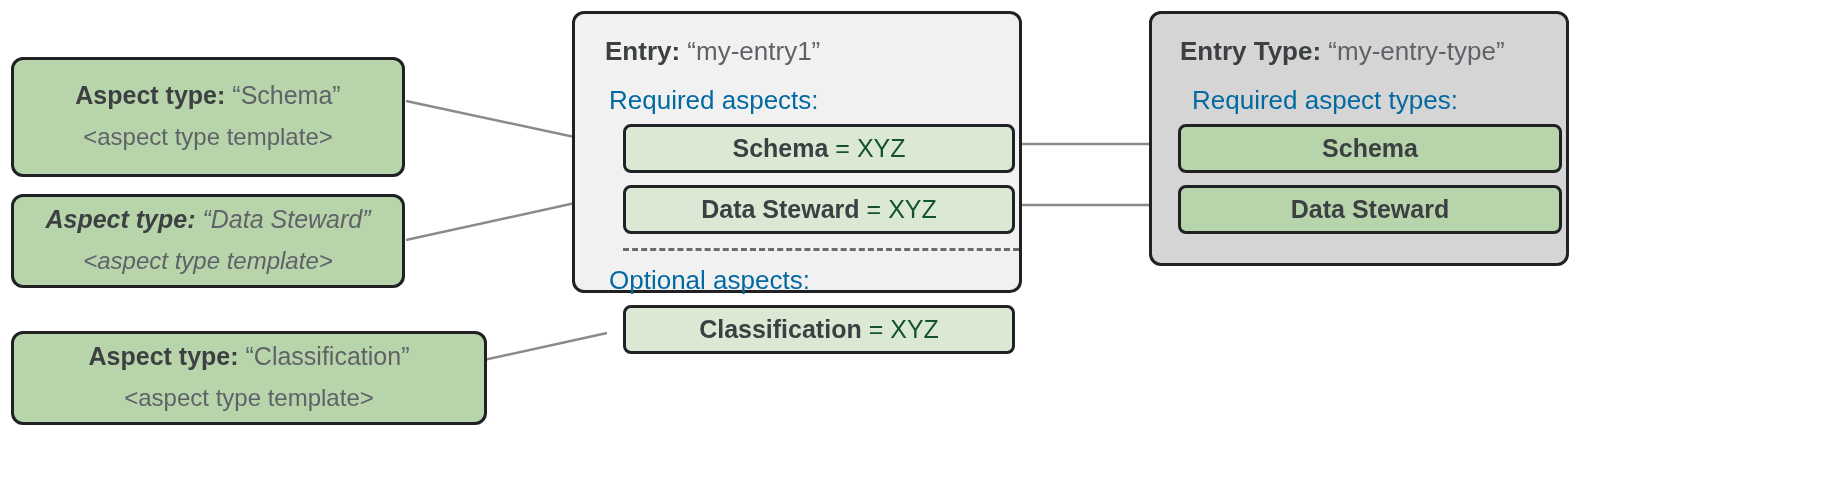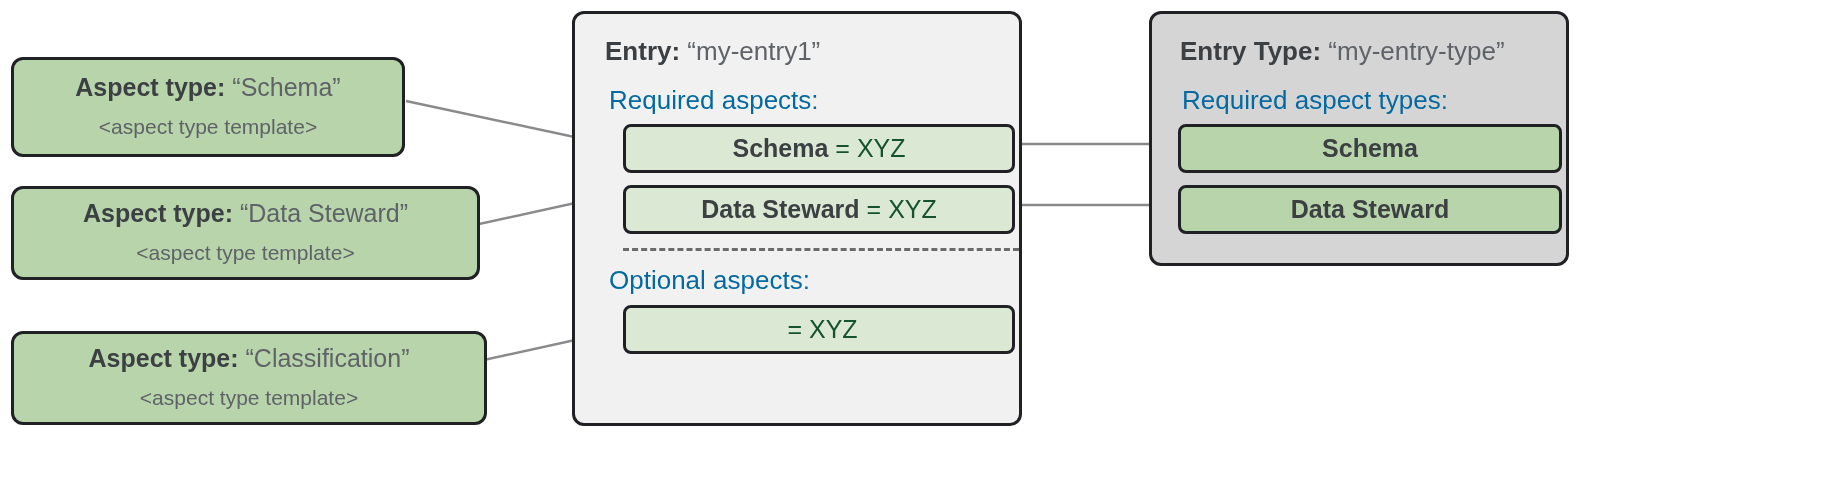--- a/index.html
+++ b/index.html
@@ -55,21 +55,21 @@
   }
   .aspect-type-title b {
     font-weight: 700;
     color: #3c4043;
   }
   .aspect-type-title span.quoted {
     font-weight: 400;
     color: #5f6368;
   }
   .aspect-type-template {
-    font-size: 21px;
+    font-size: 24px;
     font-weight: 400;
     color: #5f6368;
     white-space: nowrap;
     line-height: 1.1;
     text-align: right;
   }
 
   
   .entry-card {
     background: #f1f1f1;
@@ -160,45 +160,45 @@
 
     <line x1="406" y1="240" x2="607" y2="196" stroke="#8a8a8a" stroke-width="2.5"></line>
 
     <line x1="406" y1="377" x2="607" y2="333" stroke="#8a8a8a" stroke-width="2.5"></line>
 
     <line x1="996" y1="144" x2="1159" y2="144" stroke="#8a8a8a" stroke-width="2.5"></line>
 
     <line x1="996" y1="205" x2="1159" y2="205" stroke="#8a8a8a" stroke-width="2.5"></line>
   </svg>
 
-  <div class="card aspect-type-card" style="left:11px; top:57px; width:394px; height:100px;">
+  <div class="card aspect-type-card" style="left:11px; top:57px; width:394px; height:120px;">
     <div class="aspect-type-title">
       <b>Aspect type:</b>
       <span class="quoted">“Schema”</span>
     </div>
     <div class="aspect-type-template">&lt;aspect type template&gt;</div>
   </div>
 
-  <div class="card aspect-type-card" style="left:11px; top:186px; width:469px; height:94px;">
+  <div class="card aspect-type-card" style="left:11px; top:194px; width:394px; height:94px;font-style:italic;">
     <div class="aspect-type-title">
       <b>Aspect type:</b>
       <span class="quoted">“Data Steward”</span>
     </div>
     <div class="aspect-type-template">&lt;aspect type template&gt;</div>
   </div>
 
   <div class="card aspect-type-card" style="left:11px; top:331px; width:476px; height:94px;">
     <div class="aspect-type-title">
       <b>Aspect type:</b>
       <span class="quoted">“Classification”</span>
     </div>
     <div class="aspect-type-template">&lt;aspect type template&gt;</div>
   </div>
 
-  <div class="card entry-card" style="left:572px; top:11px; width:450px; height:415px;">
+  <div class="card entry-card" style="left:572px; top:11px; width:450px; height:282px;">
 
     <div class="entry-header">
       <b>Entry:</b>
       <span class="quoted">“my-entry1”</span>
     </div>
 
     <div class="section-label">Required aspects:</div>
 
     <div class="aspect-chip" style="width:392px;">
       <b>Schema</b>
@@ -208,32 +208,33 @@
     <div class="aspect-chip" style="width:392px;">
       <b>Data Steward</b>
       <span class="val">= XYZ</span>
     </div>
 
     <hr class="divider">
 
     <div class="section-label">Optional aspects:</div>
 
     <div class="aspect-chip" style="width:392px;">
+      <b>Classification</b>
       <span class="val">= XYZ</span>
     </div>
   </div>
 
   <div class="card entry-type-card" style="left:1149px; top:11px; width:420px; height:255px;">
 
     <div class="entry-type-header">
       <b>Entry Type:</b>
       <span class="quoted">“my-entry-type”</span>
     </div>
 
-    <div class="section-label" style="margin-left:8px;">Required aspect types:</div>
+    <div class="section-label" style="margin-left:18px;">Required aspect types:</div>
 
     <div class="type-chip" style="width:384px;">
       <span>Schema</span>
     </div>
 
     <div class="type-chip" style="width:384px;">
       <span>Data Steward</span>
     </div>
   </div>
 

